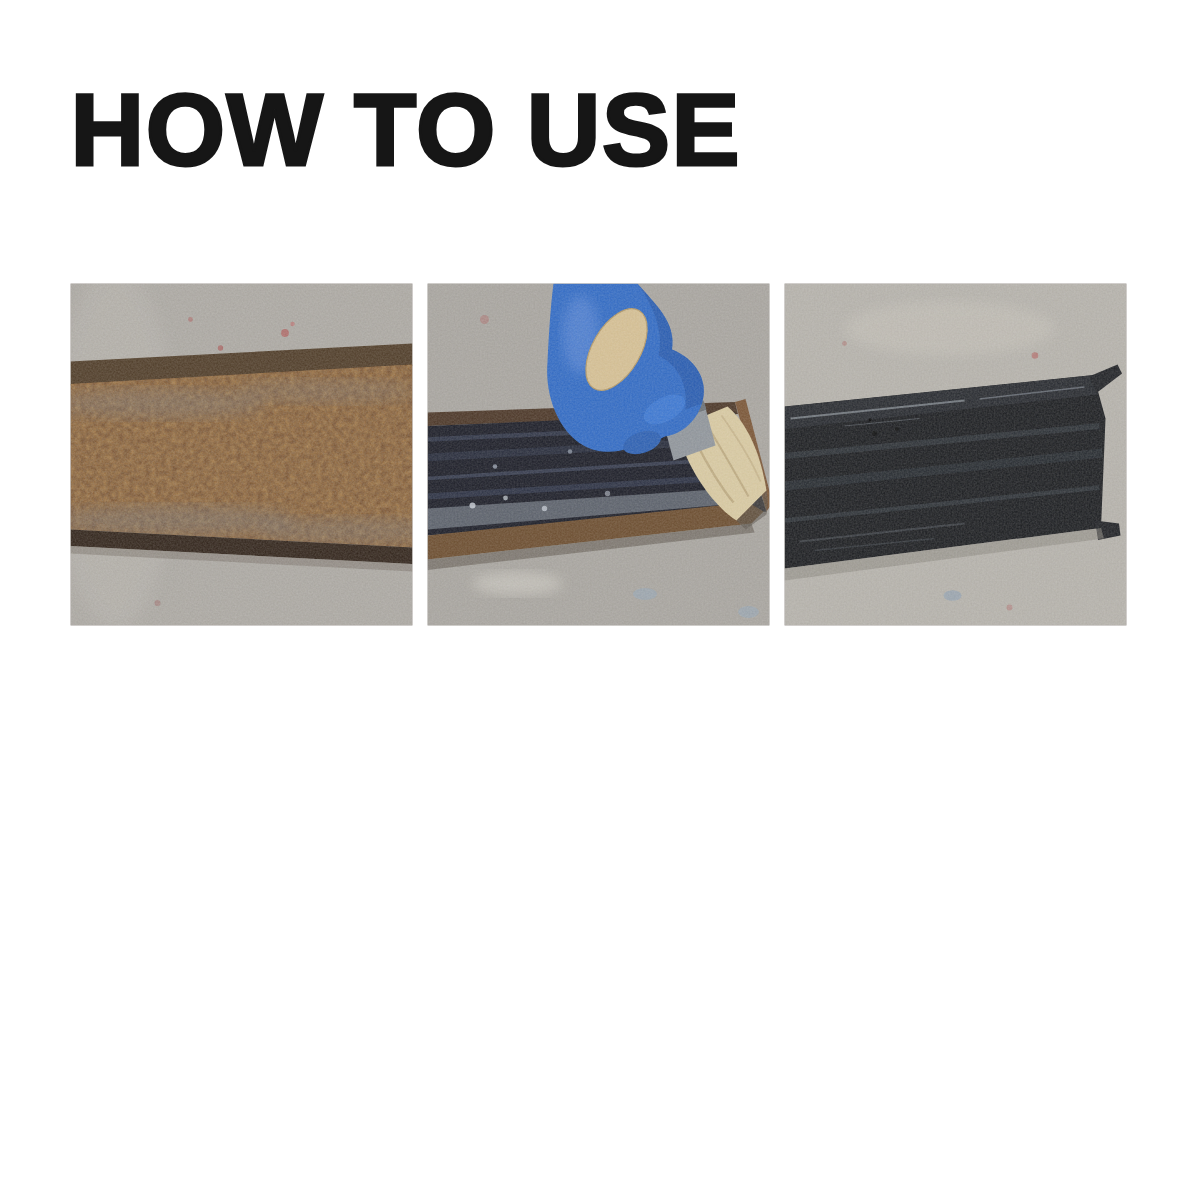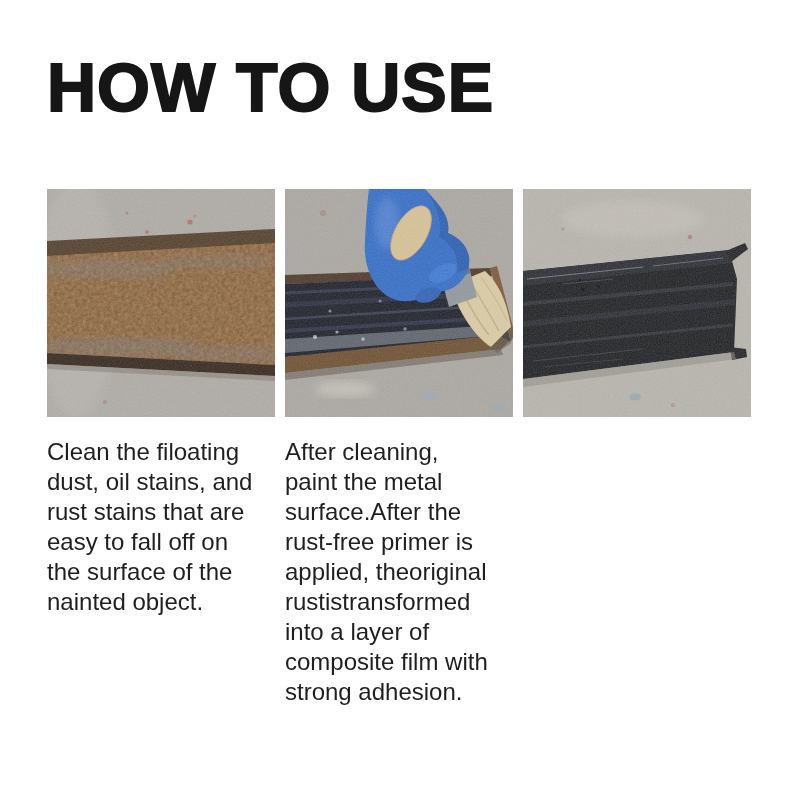--- a/index.html
+++ b/index.html
@@ -65,26 +65,20 @@
               <ellipse cx="70" cy="158" rx="80" ry="10" fill="#76808e" opacity="0.35" filter="url(#soft1)"></ellipse>
               <ellipse cx="185" cy="165" rx="60" ry="9" fill="#76808e" opacity="0.3" filter="url(#soft1)"></ellipse>
             </g>
             <polygon points="0,164 228,176 228,187 0,175" fill="#2e2118"></polygon>
             <polygon points="0,175 228,187 228,192 0,180" fill="#787068" opacity="0.5"></polygon>
           </g>
           <rect x="0" y="0" width="228" height="228" filter="url(#grainW1)" opacity="0.22"></rect>
           <rect x="0" y="0" width="228" height="228" filter="url(#grainD1)" opacity="0.12"></rect>
         </svg>
       </div>
-      <figcaption class="caption">Clean the filoating
-dust, oil stains, and
-rust stains that are
-easy to fall off on
-the surface of the
-nainted object.</figcaption>
     </figure>
 
     <figure class="step">
       <div class="photo">
         <svg viewBox="0 0 228 228" width="228" height="228">
           <defs>
             <filter id="grainW2" x="0" y="0" width="100%" height="100%">
               <feTurbulence type="fractalNoise" baseFrequency="0.9" numOctaves="2" seed="11"></feTurbulence>
               <feColorMatrix type="matrix" values="0 0 0 0 1  0 0 0 0 1  0 0 0 0 0.97  0.9 0 0 0 0"></feColorMatrix>
             </filter>
@@ -140,29 +134,20 @@
             <ellipse cx="102" cy="34" rx="12" ry="26" fill="#6f97e0" opacity="0.45" filter="url(#soft2)"></ellipse>
             <ellipse cx="126" cy="44" rx="16" ry="30" fill="#d6c094" stroke="#b59a68" stroke-width="0.8" transform="rotate(30 126 44)"></ellipse>
             <ellipse cx="150" cy="96" rx="17" ry="9" fill="#2f6ac6" transform="rotate(-22 150 96)"></ellipse>
             <ellipse cx="158" cy="84" rx="15" ry="8" fill="#3a77d4" transform="rotate(-28 158 84)"></ellipse>
             <ellipse cx="143" cy="106" rx="13" ry="7" fill="#2a5fb4" transform="rotate(-18 143 106)"></ellipse>
           </g>
           <rect x="0" y="0" width="228" height="228" filter="url(#grainW2)" opacity="0.2"></rect>
           <rect x="0" y="0" width="228" height="228" filter="url(#grainD2)" opacity="0.1"></rect>
         </svg>
       </div>
-      <figcaption class="caption">After cleaning,
-paint the metal
-surface.After the
-rust-free primer is
-applied, theoriginal
-rustistransformed
-into a layer of
-composite film with
-strong adhesion.</figcaption>
     </figure>
 
     <figure class="step">
       <div class="photo">
         <svg viewBox="0 0 228 228" width="228" height="228">
           <defs>
             <filter id="grainW3" x="0" y="0" width="100%" height="100%">
               <feTurbulence type="fractalNoise" baseFrequency="0.9" numOctaves="2" seed="17"></feTurbulence>
               <feColorMatrix type="matrix" values="0 0 0 0 1  0 0 0 0 1  0 0 0 0 0.96  0.9 0 0 0 0"></feColorMatrix>
             </filter>

